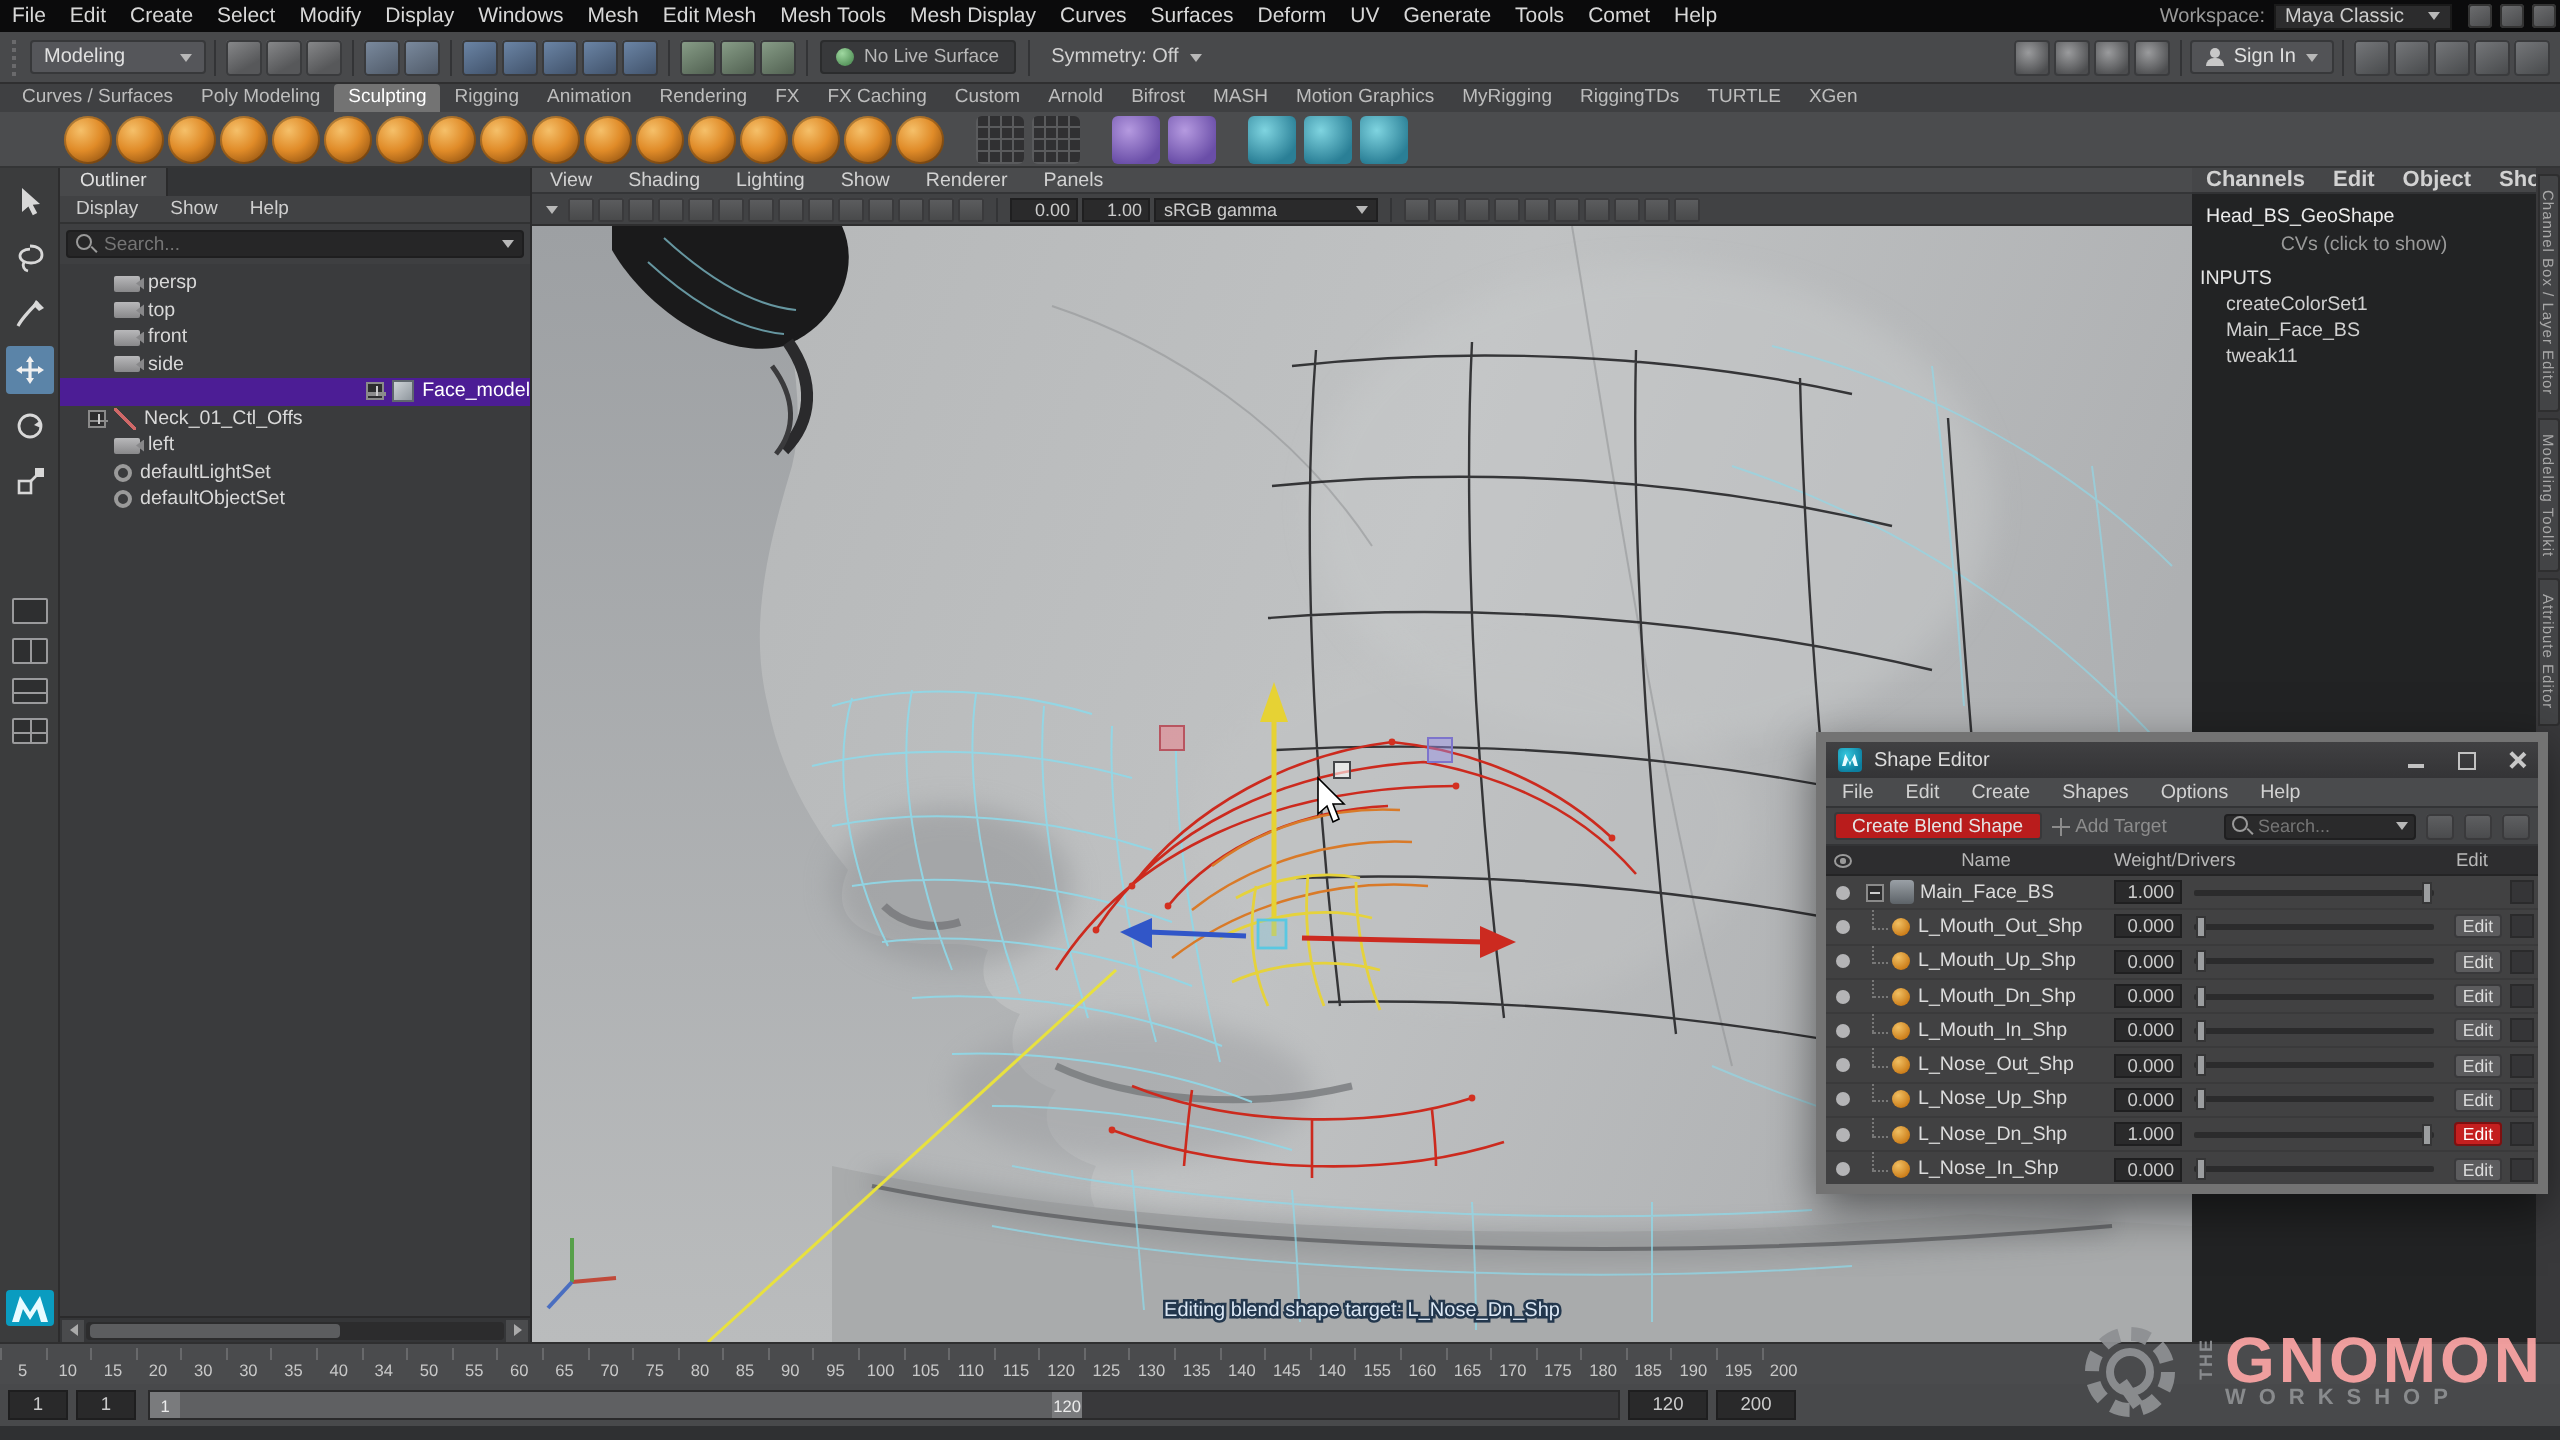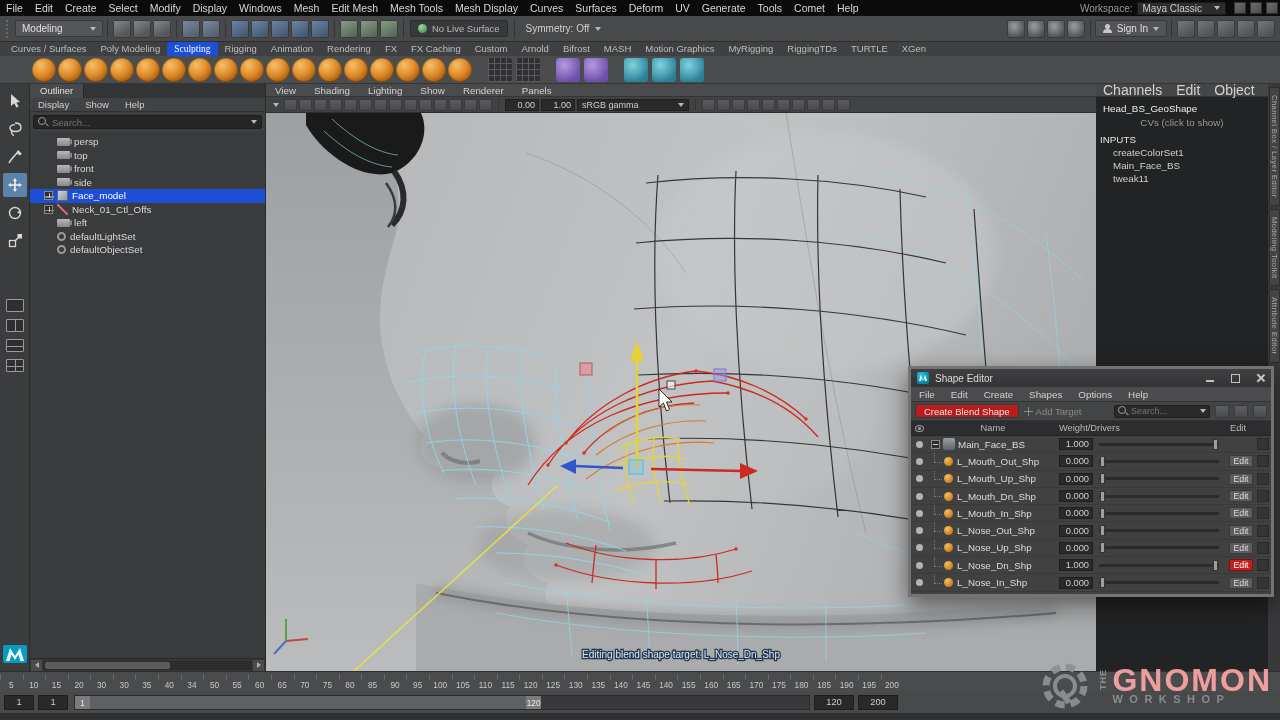--- a/index.html
+++ b/index.html
@@ -28,21 +28,21 @@
 .live-box{height:17px;background:#38393b;border:1px solid #2b2c2d;border-radius:2px;display:flex;align-items:center;gap:5px;padding:0 7px;font-size:9.5px;color:#b8b8b8;margin:0 2px;}
 .live-dot{width:9px;height:9px;border-radius:50%;background:radial-gradient(circle at 35% 30%,#9fd8a0,#3f7f46);}
 .sym-box{height:17px;display:flex;align-items:center;gap:6px;padding:0 7px;font-size:10px;color:#d0d0d0;}
 .signin{height:17px;background:#525356;border:1px solid #37383a;border-radius:2px;display:flex;align-items:center;gap:5px;padding:0 7px;font-size:10px;color:#e0e0e0;}
 .person{width:9px;height:9px;position:relative;}
 .person::before{content:"";position:absolute;left:2px;top:0;width:5px;height:5px;border-radius:50%;background:#c8c8c8;}
 .person::after{content:"";position:absolute;left:0;bottom:0;width:9px;height:4px;border-radius:4px 4px 0 0;background:#c8c8c8;}
 
 #shelftabs{position:absolute;left:0;top:42px;width:1280px;height:14px;background:#3f4042;display:flex;align-items:flex-end;padding-left:4px;z-index:10;}
 #shelftabs .tab{padding:0 7px;font-size:9.5px;line-height:14px;color:#bdbdbd;white-space:nowrap;}
-#shelftabs .tab.active{background:#1d4ed8;color:#fff;border-radius:2px 2px 0 0;font-family:Liberation Serif, serif;}
+#shelftabs .tab.active{background:#737373;color:#fff;border-radius:2px 2px 0 0;}
 
 #shelf{position:absolute;left:0;top:56px;width:1280px;height:28px;background:#4b4c4e;border-bottom:1px solid #343536;display:flex;align-items:center;padding-left:32px;gap:2px;z-index:10;}
 .shelf-ic{width:24px;height:24px;flex:0 0 auto;}
 .k-orange{border-radius:50%;background:radial-gradient(circle at 35% 30%,#f5c06a,#e08b28 45%,#9c5a14 80%,#6f3d0c);box-shadow:inset 0 0 0 1px rgba(0,0,0,.25);}
 .k-dark{border-radius:3px;background:repeating-linear-gradient(0deg,#5a5b5d 0 1px,transparent 1px 6px),repeating-linear-gradient(90deg,#5a5b5d 0 1px,transparent 1px 6px),#303032;margin-left:14px;}
 .k-dark + .k-dark{margin-left:2px;}
 .k-purple{border-radius:3px;background:radial-gradient(circle at 35% 30%,#b59ae0,#6a4ea8 75%);margin-left:14px;}
 .k-purple + .k-purple{margin-left:2px;}
 .k-teal{border-radius:3px;background:radial-gradient(circle at 35% 30%,#7fd4e0,#2a7f96 75%);margin-left:14px;}
 .k-teal + .k-teal{margin-left:2px;}
@@ -64,21 +64,21 @@
 .out-menus{height:14px;background:#414244;display:flex;border-bottom:1px solid #313233;}
 .out-menus span{padding:0 8px;font-size:9.5px;line-height:14px;color:#cfcfcf;}
 .out-search{height:20px;padding:3px 3px;background:#3e3f41;}
 .srch{height:14px;background:#262627;border:1px solid #1e1e1f;border-radius:2px;display:flex;align-items:center;padding:0 4px;gap:4px;}
 .srch input{flex:1;background:transparent;border:none;outline:none;color:#bbb;font-size:9.5px;font-family:"Liberation Sans",sans-serif;min-width:0;}
 .mag{width:10px;height:10px;position:relative;flex:0 0 auto;}
 .mag::before{content:"";position:absolute;left:0;top:0;width:6px;height:6px;border:1.3px solid #9a9a9a;border-radius:50%;}
 .mag::after{content:"";position:absolute;left:6.5px;top:6.5px;width:3.5px;height:1.3px;background:#9a9a9a;transform:rotate(45deg);}
 .tree{flex:1;background:#3a3b3d;padding-top:3px;overflow:hidden;}
 .trow{height:13.5px;display:flex;align-items:center;padding-left:14px;gap:4px;font-size:9.8px;color:#d8d8d8;white-space:nowrap;}
-.trow.selected{background:#1d4ed8;color:#fff;}
+.trow.selected{background:#4c1d95;color:#fff;justify-content:flex-end;}
 .ebox{width:9px;height:9px;border:1px solid #8a8a8a;background:#2d2d2e;position:relative;flex:0 0 auto;}
 .ebox::before{content:"";position:absolute;left:1px;top:3.5px;width:5px;height:1px;background:#ccc;}
 .ebox.plus::after{content:"";position:absolute;left:3.5px;top:1px;width:1px;height:5px;background:#ccc;}
 .oc{flex:0 0 auto;}
 .oc-camera{width:13px;height:8px;background:linear-gradient(#b8b8ba,#88888a);border-radius:1px;position:relative;}
 .oc-camera::before{content:"";position:absolute;right:-2px;top:1px;width:4px;height:6px;background:#88888a;clip-path:polygon(0 50%,100% 0,100% 100%);}
 .oc-mesh{width:11px;height:11px;background:linear-gradient(135deg,#cfd4d8,#8f979e);border:1px solid #5f676e;}
 .oc-curve{width:11px;height:11px;background:linear-gradient(45deg,transparent 44%,#d06868 44% 56%,transparent 56%);}
 .oc-set{width:9px;height:9px;border:2px solid #9a9a9a;border-radius:50%;}
 .hscroll{height:13px;background:#353638;border-top:1px solid #2a2a2b;display:flex;align-items:center;padding:0 1px;gap:1px;}
@@ -94,31 +94,31 @@
 .vp-menus span{padding:0 9px;font-size:9.8px;line-height:13px;color:#d2d2d2;}
 .vp-icons{height:16px;background:#414244;display:flex;align-items:center;padding:0 4px;gap:2px;border-bottom:1px solid #2e2e2f;}
 .vic{width:13px;height:12px;background:linear-gradient(#5d5e60,#474849);box-shadow:inset 0 0 0 1px #3a3a3c;border-radius:1px;flex:0 0 auto;}
 .vfield{width:34px;height:12px;background:#2a2a2b;border:1px solid #1f1f20;color:#ccc;font-size:9px;text-align:right;padding:0 3px;line-height:10px;}
 .vselect{width:112px;height:12px;background:#2a2a2b;border:1px solid #1f1f20;display:flex;justify-content:space-between;align-items:center;padding:0 4px;font-size:9px;color:#ccc;}
 .vp-canvas{flex:1;position:relative;background:#a8aaac;}
 .vp-canvas svg{position:absolute;left:0;top:0;width:100%;height:100%;}
 
 #channelbox{position:absolute;left:1096px;top:84px;width:172px;height:587px;background:#222324;display:flex;flex-direction:column;z-index:5;}
 .cb-menus{height:13px;background:#454648;display:flex;border-bottom:1px solid #313234;}
-.cb-menus span{padding:0 7px;font-size:14px;line-height:13px;color:#d2d2d2;}
+.cb-menus span{padding:0 7px;font-size:11px;line-height:13px;color:#d2d2d2;font-weight:bold;}
 .cb-body{flex:1;padding-top:5px;font-size:9.8px;line-height:13px;}
 .cb-title{color:#ececec;padding-left:7px;}
 .cb-hint{color:#9a9a9a;text-align:center;padding:1px 0;}
 .cb-inputs{color:#e4e4e4;padding-left:4px;margin-top:3px;}
 .cb-item{color:#d0d0d0;padding-left:17px;}
 
 #sidetabs{position:absolute;left:1268px;top:84px;width:12px;height:587px;background:#39393b;display:flex;flex-direction:column;align-items:center;gap:3px;padding-top:3px;z-index:10;}
 .stab{writing-mode:vertical-rl;font-size:7.5px;color:#a8a8a8;background:#434446;padding:7px 0;width:11px;text-align:center;letter-spacing:.5px;border:1px solid #2e2e2f;border-radius:0 2px 2px 0;}
 
-#shape-editor{position:absolute;left:908px;top:366px;width:366px;height:231px;background:#434344;border:3px solid #737373;box-shadow:0 8px 22px rgba(0,0,0,.5);z-index:50;display:flex;flex-direction:column;}
+#shape-editor{position:absolute;left:908px;top:366px;width:366px;height:231px;background:#434344;border:5px solid #737373;box-shadow:0 8px 22px rgba(0,0,0,.5);z-index:50;display:flex;flex-direction:column;}
 .se-title{height:18px;background:linear-gradient(#404042,#343436);display:flex;align-items:center;padding:0 6px;gap:6px;}
 .se-title .ttl{flex:1;font-size:10px;color:#dcdcdc;}
 .mlogo{width:12px;height:12px;border-radius:2px;background:radial-gradient(circle at 35% 30%,#35c8de,#0c7fa0 75%);position:relative;}
 .mlogo::before{content:"";position:absolute;left:2px;top:3px;width:8px;height:6px;background:#eafcff;clip-path:polygon(0 100%,20% 0,50% 70%,80% 0,100% 100%,78% 100%,62% 45%,50% 100%,38% 45%,22% 100%);}
 .wbtn{width:10px;height:10px;position:relative;margin-left:9px;}
 .wmin::before{content:"";position:absolute;left:1px;bottom:1px;width:8px;height:2px;background:#c2c2c2;}
 .wmax::before{content:"";position:absolute;left:1px;top:1px;width:7px;height:7px;border:1.4px solid #c2c2c2;}
 .wclose::before,.wclose::after{content:"";position:absolute;left:4.5px;top:0;width:1.6px;height:10px;background:#c8c8c8;}
 .wclose::before{transform:rotate(45deg);}
 .wclose::after{transform:rotate(-45deg);}

